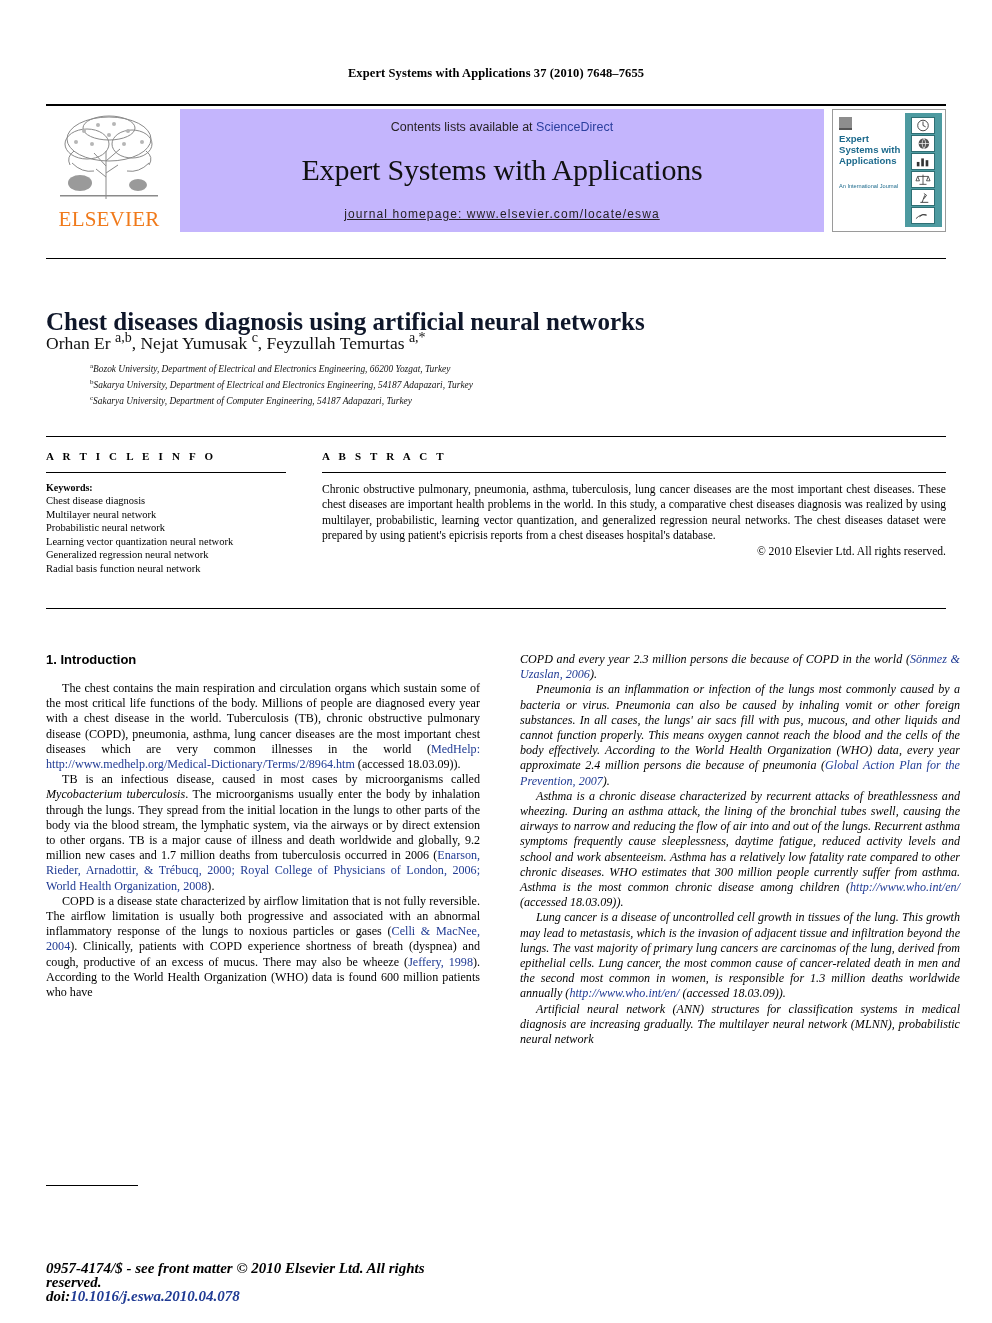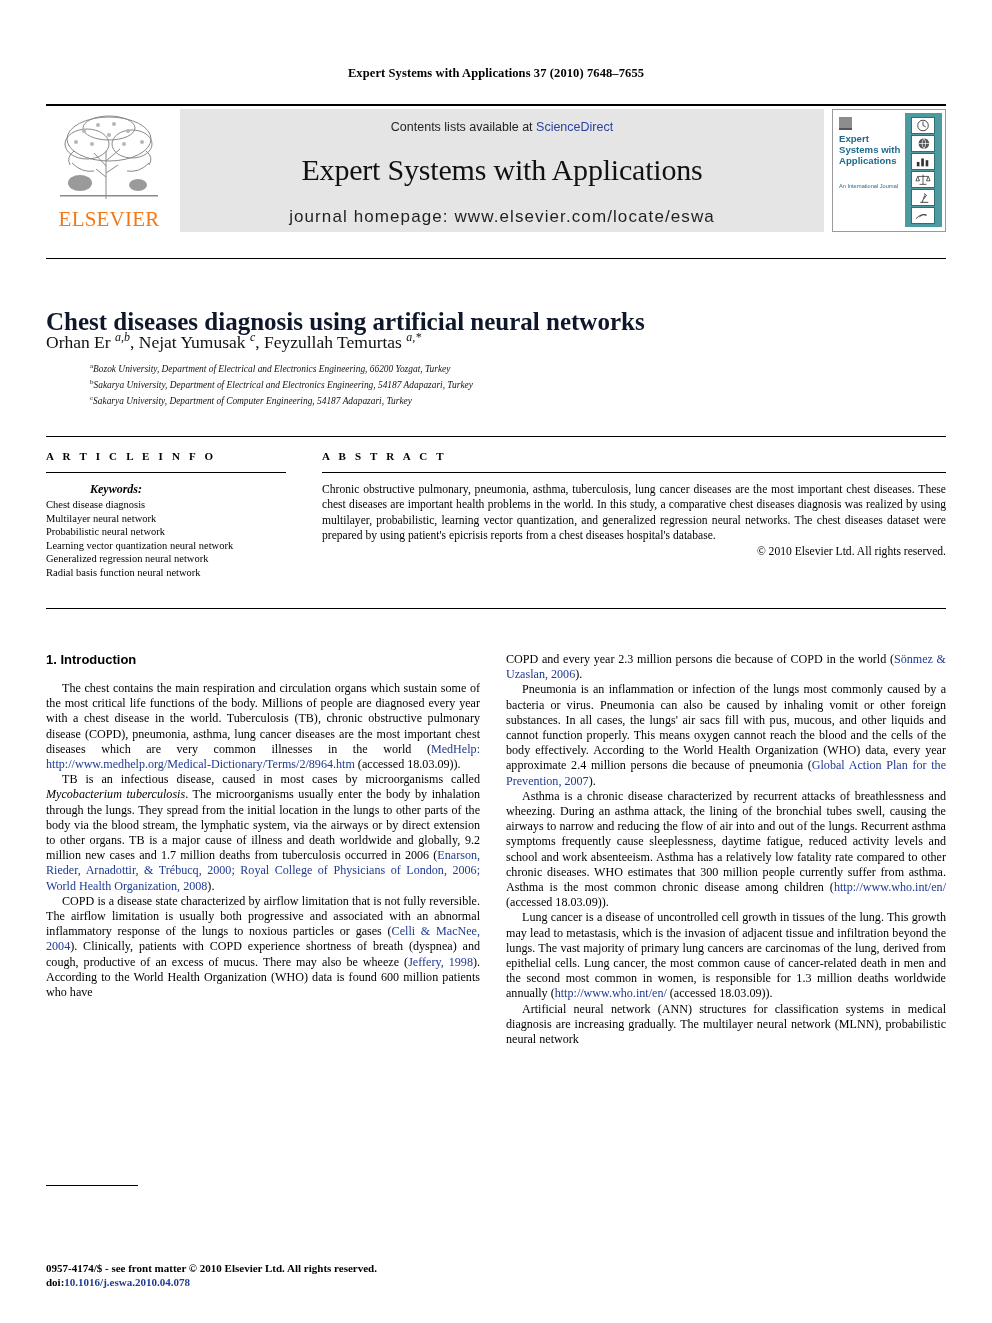--- a/index.html
+++ b/index.html
@@ -78,21 +78,21 @@
     letter-spacing: 0.2px;
     color: #f07a1b;
   }
 
   .contents-band {
     position: absolute;
     top: 5px;
     left: 134px;
     width: 644px;
     height: 123px;
-    background: #e5e5e5;
+    background: #c4b5fd;
     text-align: center;
   }
   .contents-line {
     position: absolute;
     top: 11px;
     left: 0;
     width: 644px;
     font-family: "Liberation Sans", sans-serif;
     font-size: 12.5px;
     color: #231f20;
@@ -109,23 +109,24 @@
     font-size: 30px;
     color: #111;
     letter-spacing: -0.2px;
   }
   .homepage-line {
     position: absolute;
     top: 98px;
     left: 0;
     width: 644px;
     font-family: "Liberation Sans", sans-serif;
-    font-size: 17px;
+    font-size: 12px;
     letter-spacing: 1.1px;
     color: #231f20;
+    text-decoration: underline;
   }
 
   .cover-thumb {
     position: absolute;
     top: 5px;
     left: 786px;
     width: 114px;
     height: 123px;
     border: 1px solid #9a9a9a;
     box-sizing: border-box;
@@ -208,21 +209,21 @@
   }
   .authors {
     position: absolute;
     top: 330px;
     left: 46px;
     width: 880px;
     font-family: "Liberation Serif", serif;
     font-size: 17.5px;
     color: #111;
   }
-  .authors sup { font-size: 12px; vertical-align: super; font-style: italic; }
+  .authors sup { font-size: 14px; vertical-align: super; }
   .affils {
     position: absolute;
     top: 360px;
     left: 46px;
     width: 880px;
     font-family: "Liberation Serif", serif;
     font-style: italic;
     font-size: 9.4px;
     line-height: 13px;
     color: #111;
@@ -257,25 +258,23 @@
     font-size: 11px;
     letter-spacing: 3.2px;
     margin: 0 0 10px 0;
   }
   .thin-rule {
     height: 1px;
     background: #000;
     margin-bottom: 9px;
   }
   .kw-title {
-    font-style: italic;
     font-weight: bold;
-    font-size: 12px;
+    font-size: 10px;
     margin-bottom: 1px;
-    margin-left: 44px;
   }
   .kw-list {
     font-size: 10.5px;
     line-height: 13.6px;
   }
   .abstract-body {
     font-size: 11.6px;
     line-height: 15.3px;
     text-align: justify;
   }
@@ -296,22 +295,23 @@
   
   .col-left {
     position: absolute;
     top: 652px;
     left: 46px;
     width: 434px;
   }
   .col-right {
     position: absolute;
     top: 652px;
-    left: 506px;
+    left: 520px;
     width: 440px;
+    font-style: italic;
   }
   .body-head {
     font-family: Liberation Sans, sans-serif;
     font-weight: bold;
     font-size: 13px;
     margin: 0 0 14px 0;
   }
   .para {
     font-size: 12.1px;
     line-height: 15.2px;
@@ -343,23 +343,24 @@
     font-size: 10.2px;
     line-height: 13.4px;
   }
   .footnote .star { font-size: 9px; vertical-align: super; }
   .footnote .ital { font-style: italic; }
   .imprint {
     position: absolute;
     top: 1261px;
     left: 46px;
     width: 434px;
-    font-size: 11px;
+    font-size: 15px;
     font-weight: bold;
     line-height: 14px;
+    font-style: italic;
   }
 </style>
 </head>
 <body>
 
 <div class="page">
 
   <div class="running-head">Expert Systems with Applications 37 (2010) 7648–7655</div>
 
   <div class="masthead">

